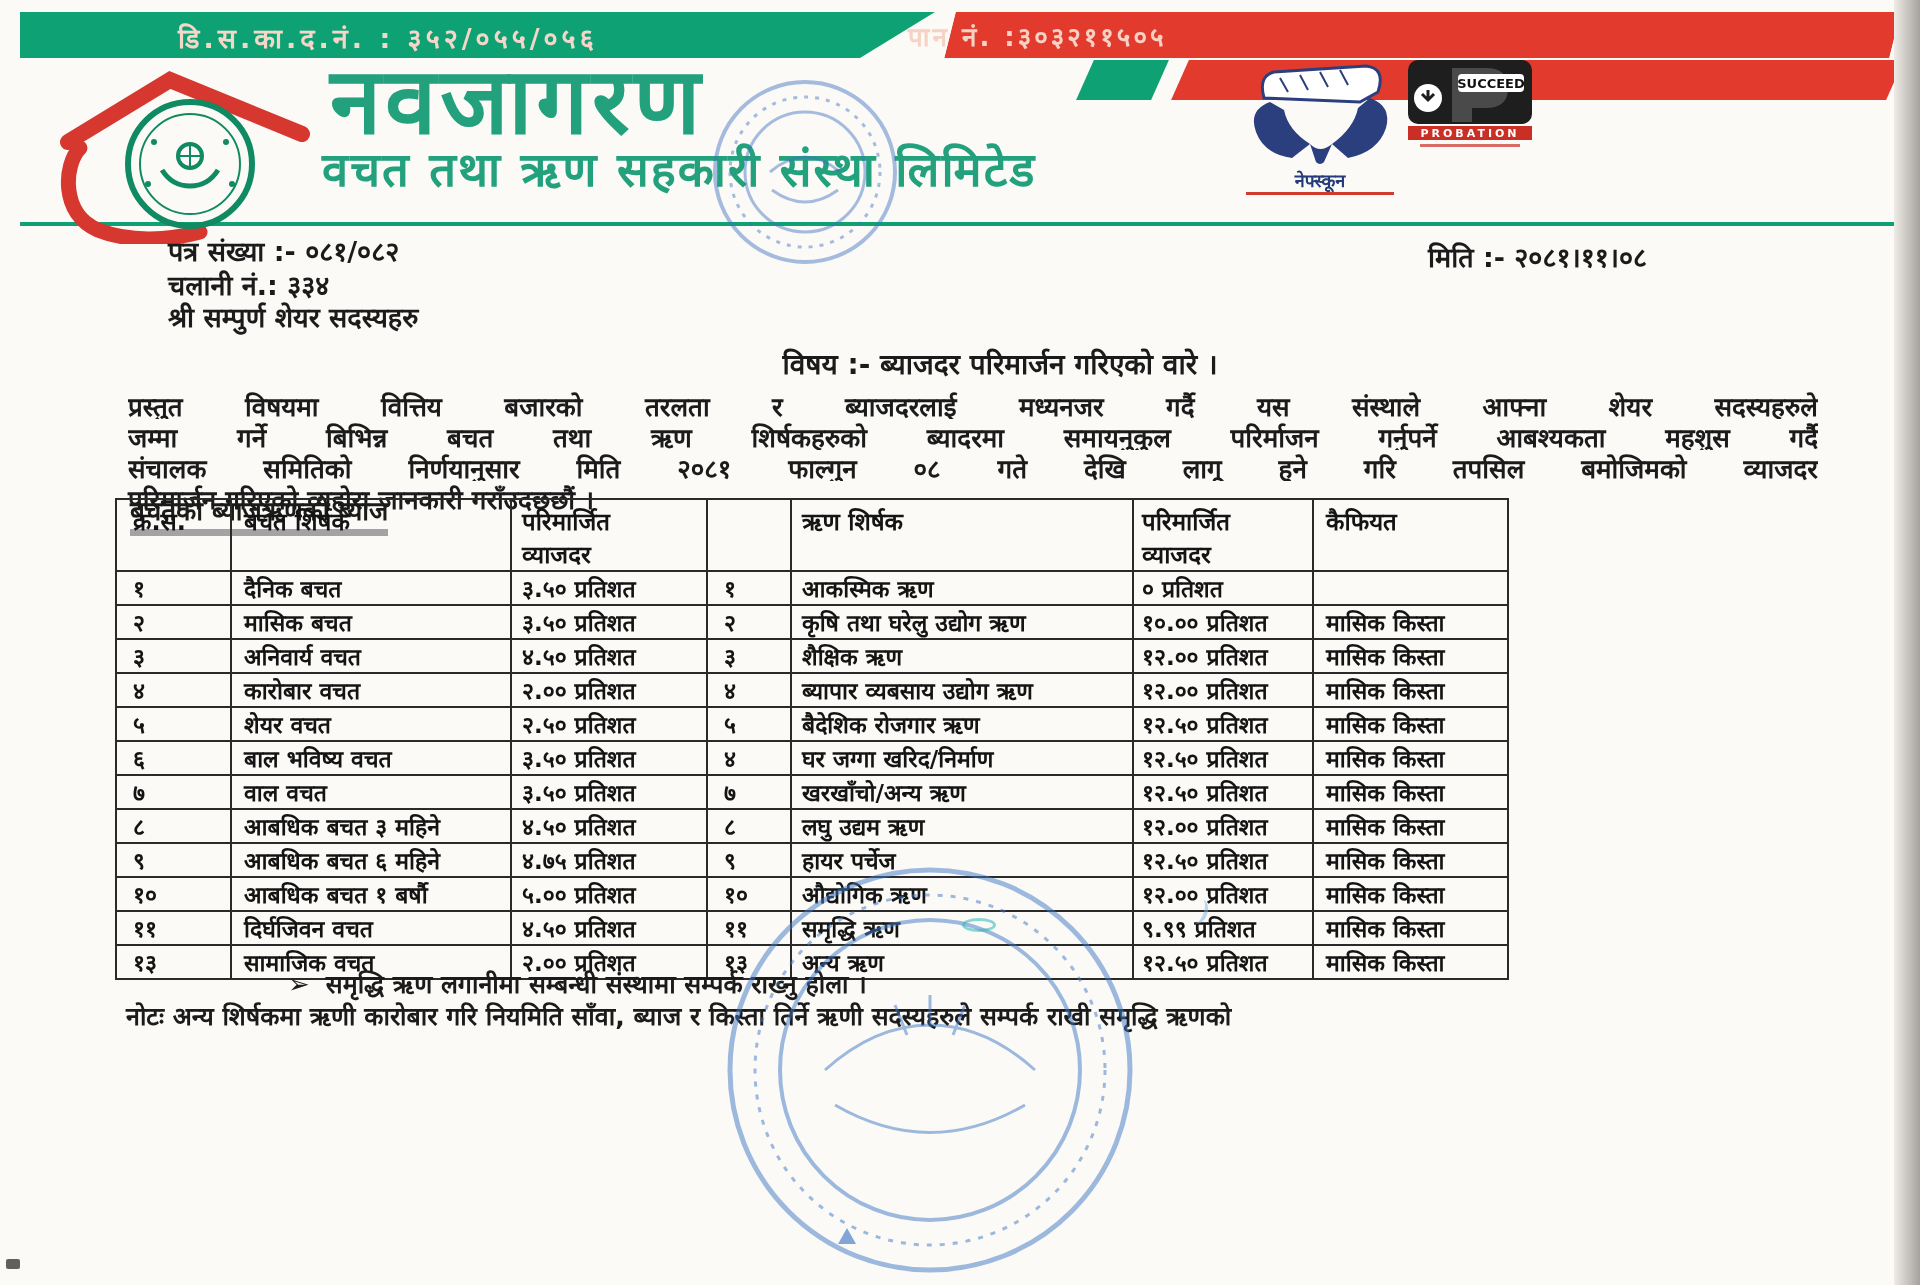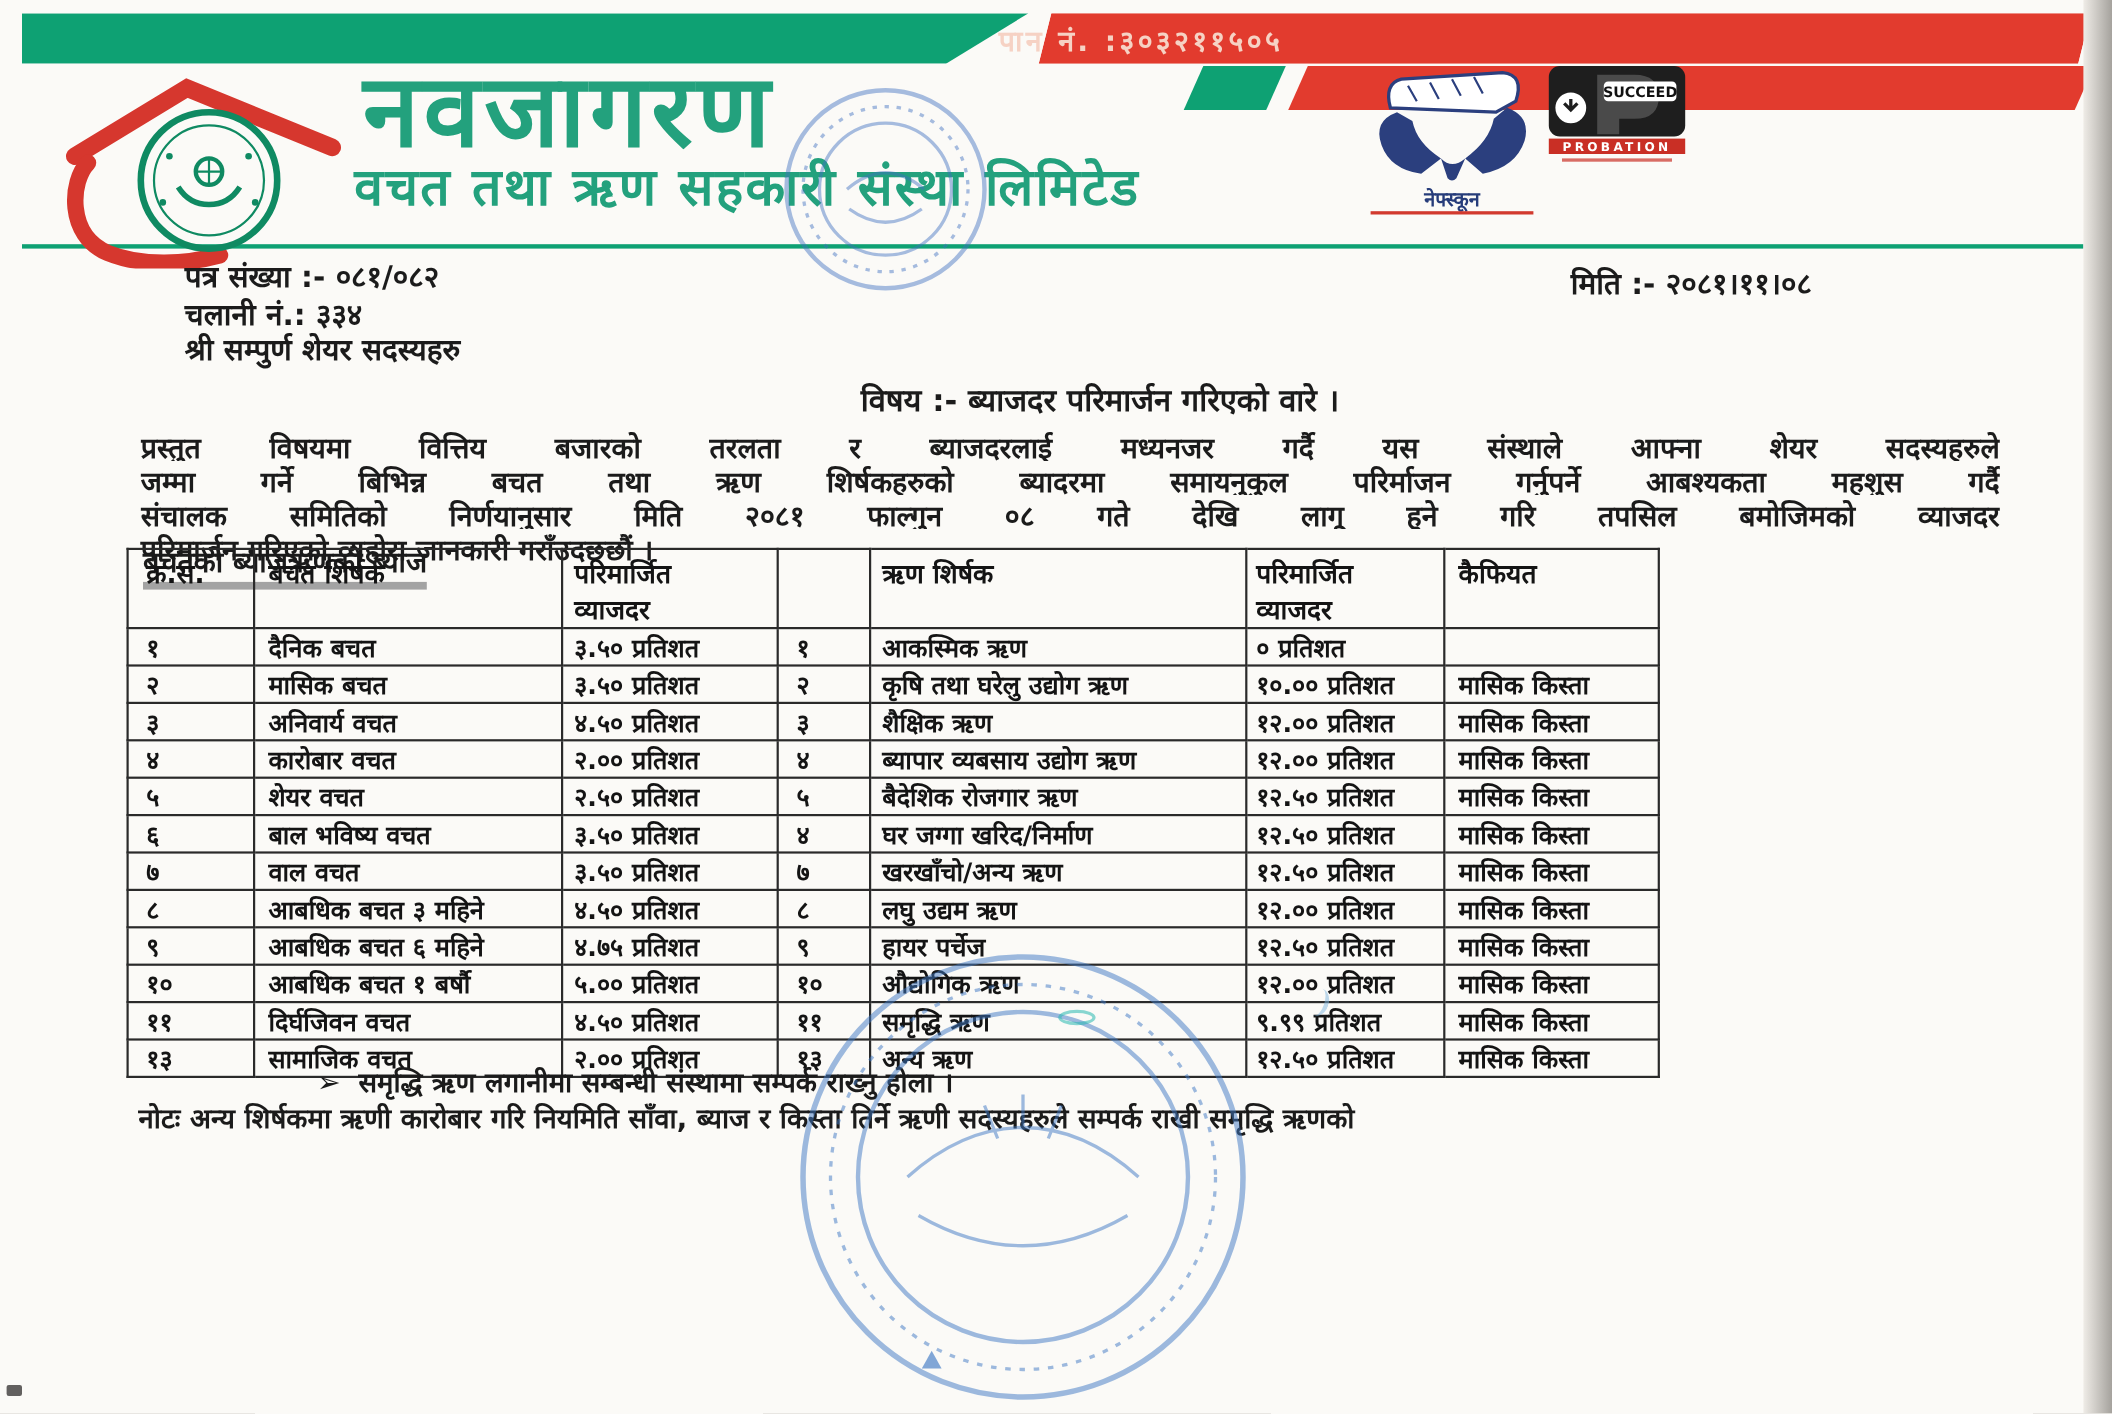--- a/index.html
+++ b/index.html
@@ -81,20 +81,21 @@
 </style>
 </head>
 <body>
 
 <div class="page">
 
   <div class="bar bar-red-a"></div>
   <div class="bar bar-green-a"></div>
   <div class="bar-red-b"></div>
   <div class="bar-green-b"></div>
+  <div class="reg-text">डि.स.का.द.नं. : ३५२/०५५/०५६</div>
   <div class="pan-text">पान नं. :३०३२११५०५</div>
 
   <div class="org-title">नवजागरण</div>
   <div class="org-subtitle">वचत तथा ऋण सहकारी संस्था लिमिटेड</div>
   <div class="sep-line"></div>
 
   <div class="logo-left">
     <svg width="280" height="180" viewBox="0 0 280 180">
       <path d="M18 78 L120 16 L252 70" fill="none" stroke="#d6372e" stroke-width="16" stroke-linecap="round"></path>
       <path d="M30 84 C14 100 10 150 48 166 C80 179 120 176 150 168" fill="none" stroke="#d6372e" stroke-width="15" stroke-linecap="round"></path>

